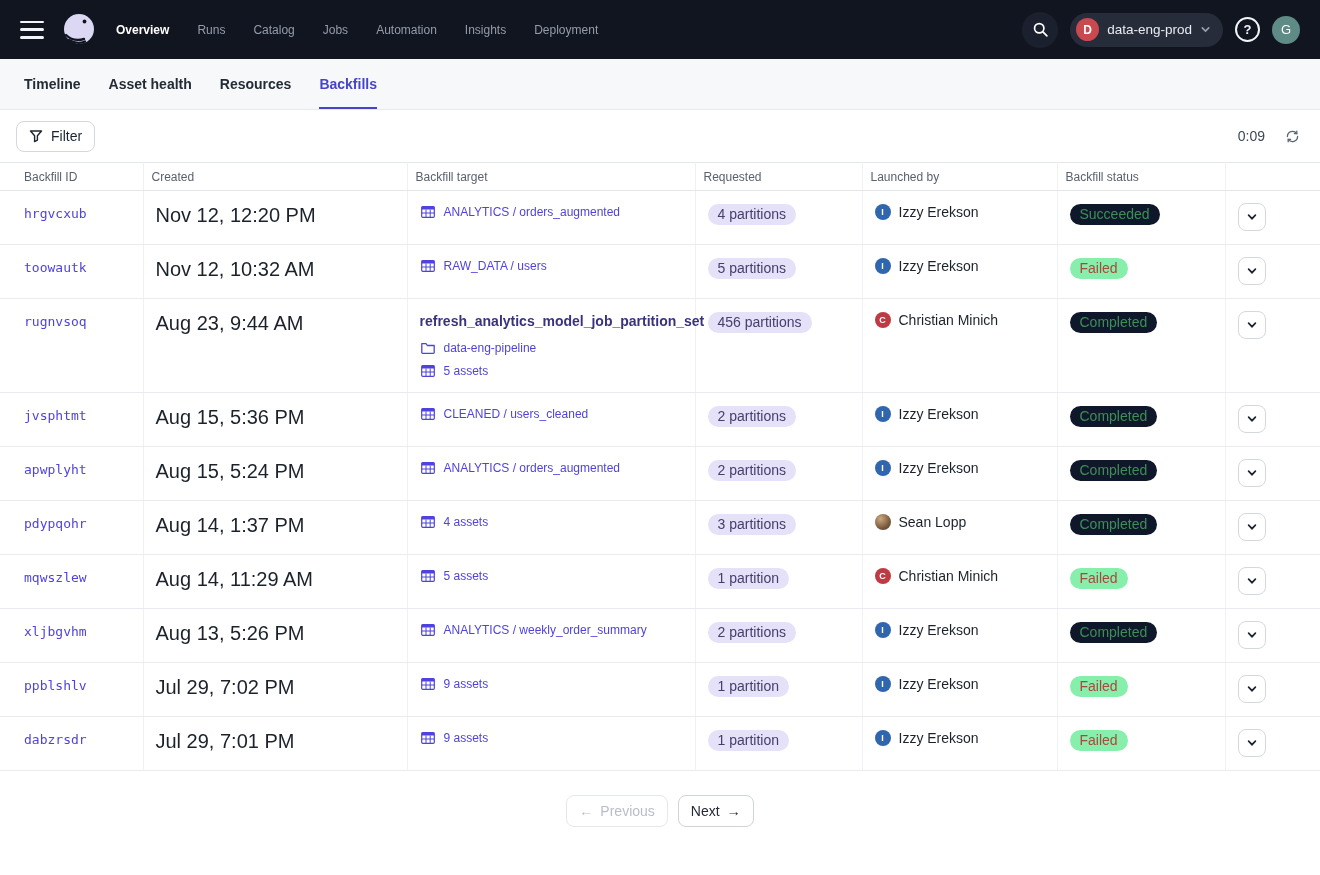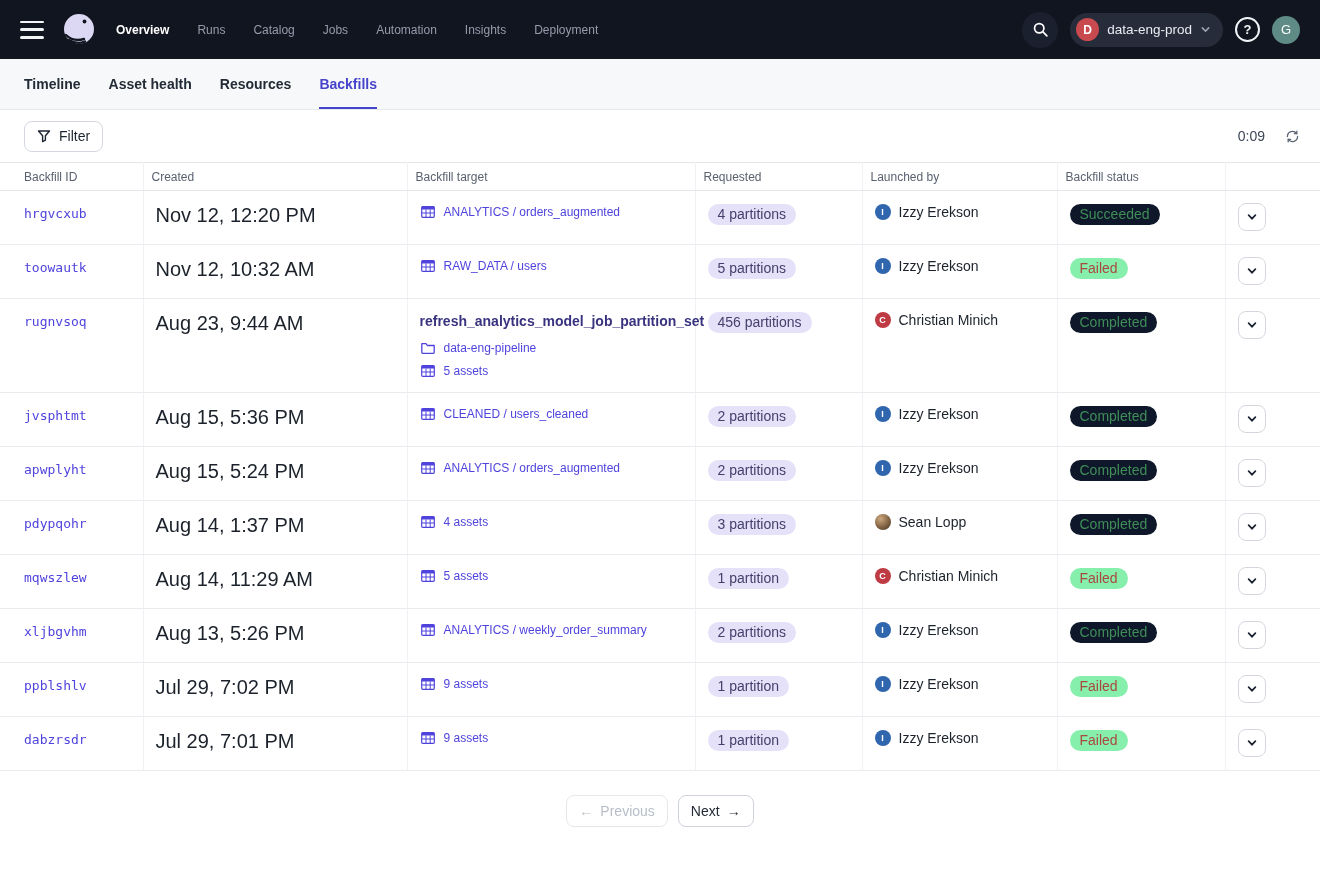--- a/index.html
+++ b/index.html
@@ -37,21 +37,21 @@
   
   .tabsbar {
     height:51px; background:#F6F8F9; border-bottom:1px solid #E7EAEC;
     display:flex; align-items:stretch; gap:28px; padding:0 24px;
   }
   .tab { display:flex; align-items:center; font-size:14px; font-weight:600; color:#232B37;
     cursor:pointer; position:relative; }
   .tab.active { color:#4644CB; }
   .tab.active::after { content:""; position:absolute; left:0; right:0; bottom:0; height:2px; background:#4644CB; }
   
-  .toolbar { height:52px; display:flex; align-items:center; justify-content:space-between; padding:0 20px 0 24px; }
+  .toolbar { height:52px; display:flex; align-items:center; justify-content:space-between; padding:0 20px 0 16px; }
   .filter-btn { display:flex; align-items:center; gap:8px; height:31px; padding:0 12px;
     background:#fff; border:1px solid #D4D8DE; border-radius:8px; font-size:14px; color:#1B2430; cursor:pointer;
     font-family:"Liberation Sans", sans-serif; }
   .timer-wrap { display:flex; align-items:center; gap:20px; color:#3E4755; font-size:14px; }
   
   table { width:1320px; border-collapse:collapse; table-layout:fixed; border-top:1px solid #E4E7EA; }
   thead th { height:28px; font-size:12px; font-weight:400; color:#59616F; text-align:left;
     padding:0 8px; border-bottom:1px solid #E4E7EA; border-right:1px solid #EFF1F4; }
   thead th:first-child { padding-left:24px; }
   thead th:last-child, tbody td:last-child { border-right:none; }

